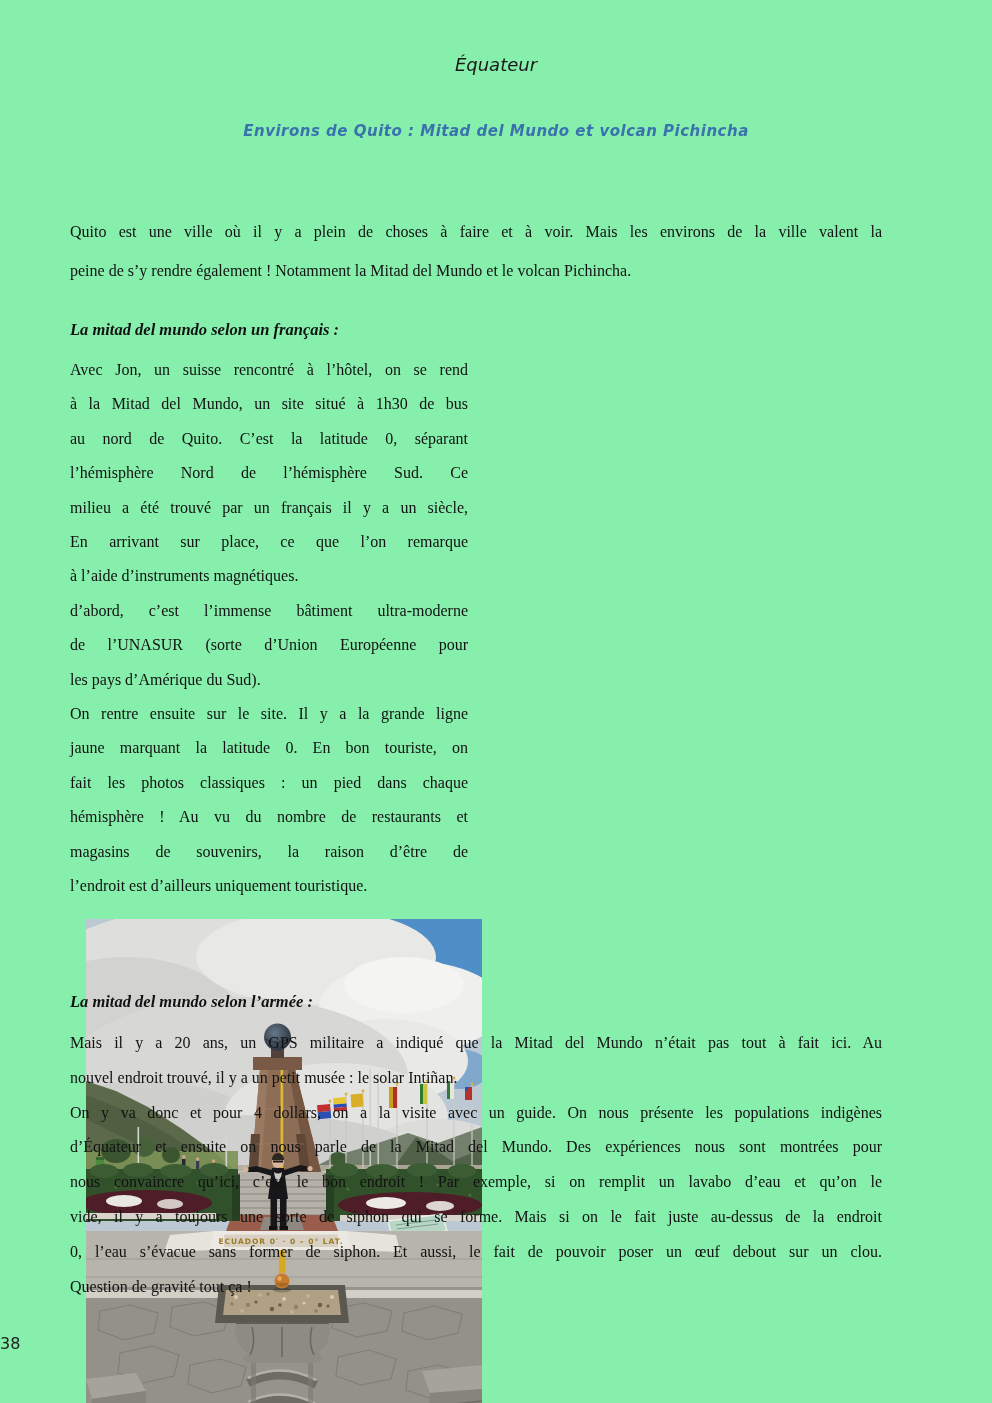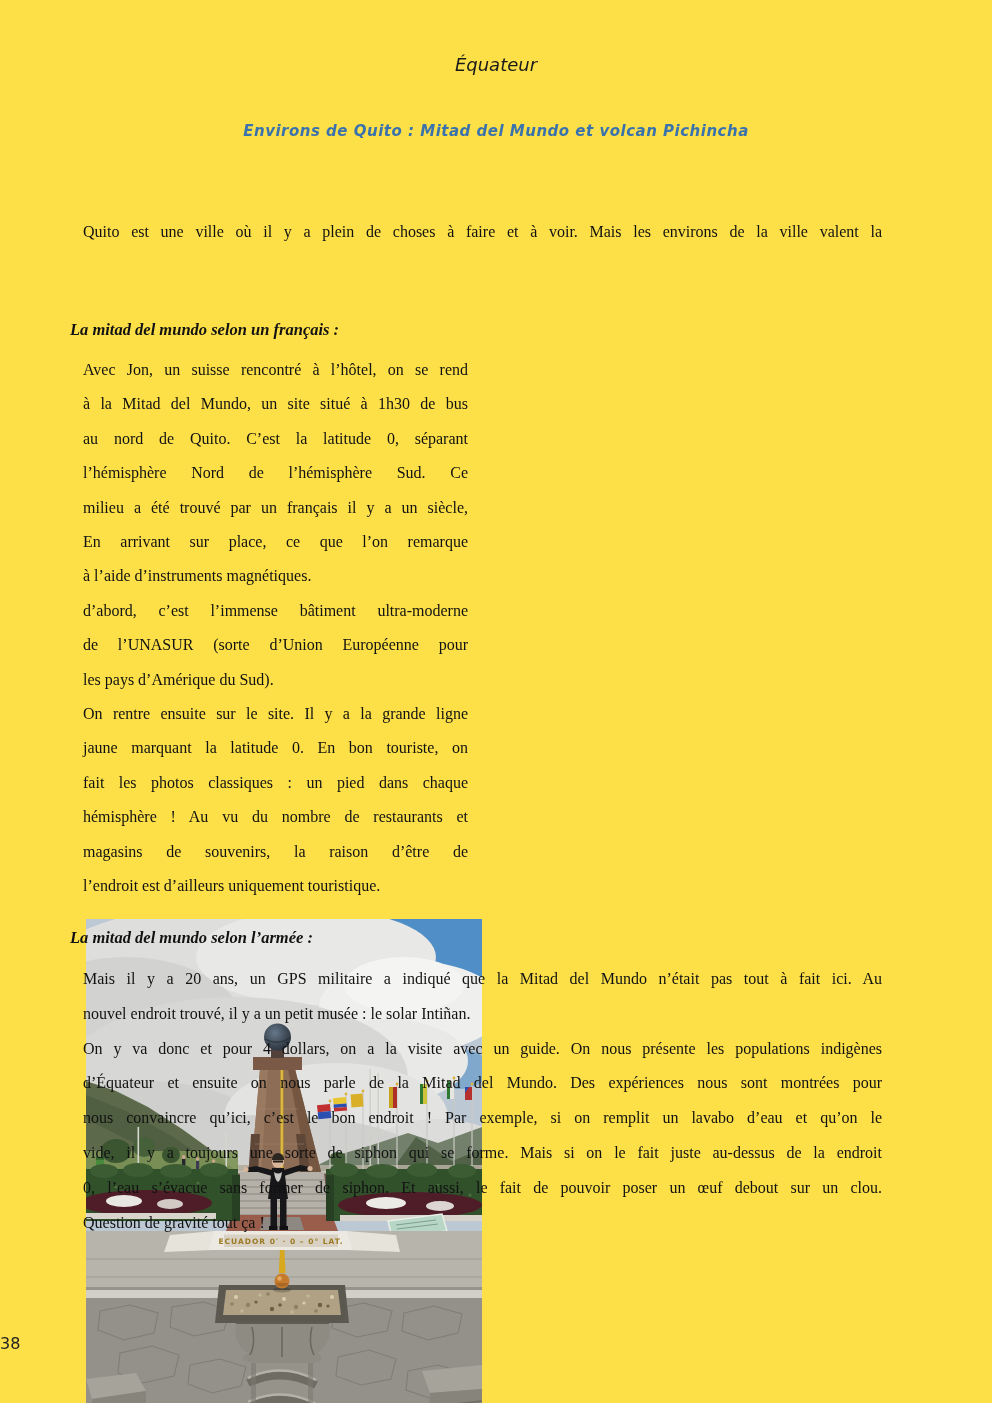--- a/index.html
+++ b/index.html
@@ -1,50 +1,51 @@
 <!DOCTYPE html>
 <html><head>
 <meta charset="utf-8">
 <style>
   html,body{margin:0;padding:0;background:#e8e8e8;}
-  .page{position:relative;width:992px;height:1403px;background:#fde047;margin:0 auto;overflow:hidden;
+  .page{position:relative;width:992px;height:1403px;background:#86efac;margin:0 auto;overflow:hidden;
         font-family:"Liberation Serif","DejaVu Serif",serif;color:#121212;}
   .running-head{position:absolute;top:54px;left:0;width:100%;text-align:center;
         font-family:"DejaVu Sans","Liberation Sans",sans-serif;font-style:italic;font-size:18px;color:#1a1a1a;}
   .doc-title{position:absolute;top:122px;left:0;width:100%;text-align:center;
         font-family:"DejaVu Sans","Liberation Sans",sans-serif;font-style:italic;font-weight:bold;
         font-size:15px;letter-spacing:.5px;color:#3a72ad;}
   .intro{position:absolute;top:212px;left:70px;width:812px;font-size:16px;}
   .intro .tline{line-height:39px;}
   .content-row{position:absolute;top:316px;left:70px;width:812px;display:flex;flex-direction:column;}
   .left-col{width:398px;}
   .section-heading{font-weight:bold;font-style:italic;font-size:16.5px;line-height:28px;}
   .left-col .col-lines{margin-top:9px;}
   .left-col .tline{font-size:16px;line-height:34.4px;}
   .photo-fig{margin:15px 0 2px 16px;width:396px;height:613px;}
   .photo-fig svg{display:block;}
-  .section2{position:absolute;top:924px;left:70px;width:812px;}
+  .section2{position:absolute;top:988px;left:70px;width:812px;}
   .section2 .col-lines{margin-top:10px;}
   .section2 .tline{font-size:16px;line-height:34.8px;}
-  .tline{text-align:left;white-space:nowrap;margin-left:13px;}
+  .tline{text-align:left;white-space:nowrap;}
   .tline.just{white-space:normal;text-align:justify;text-align-last:justify;}
   .page-number{position:absolute;top:1334px;left:0;width:100%;
         font-family:"DejaVu Sans","Liberation Sans",sans-serif;font-size:16px;color:#222;}
 </style>
 </head>
 <body>
 
 <div class="page">
 
   <div class="running-head">Équateur</div>
 
   <div class="doc-title">Environs de Quito : Mitad del Mundo et volcan Pichincha</div>
 
   <div class="intro">
       <div class="tline just">Quito est une ville où il y a plein de choses à faire et à voir. Mais les environs de la ville valent la</div>
+      <div class="tline">peine de s’y rendre également ! Notamment la Mitad del Mundo et le volcan Pichincha.</div>
     </div>
 
   <div class="content-row">
     <div class="left-col">
       <div class="section-heading">La mitad del mundo selon un français :</div>
       <div class="col-lines">
           <div class="tline just">Avec Jon, un suisse rencontré à l’hôtel, on se rend</div>
           <div class="tline just">à la Mitad del Mundo, un site situé à 1h30 de bus</div>
           <div class="tline just">au nord de Quito. C’est la latitude 0, séparant</div>
           <div class="tline just">l’hémisphère Nord de l’hémisphère Sud. Ce</div>

